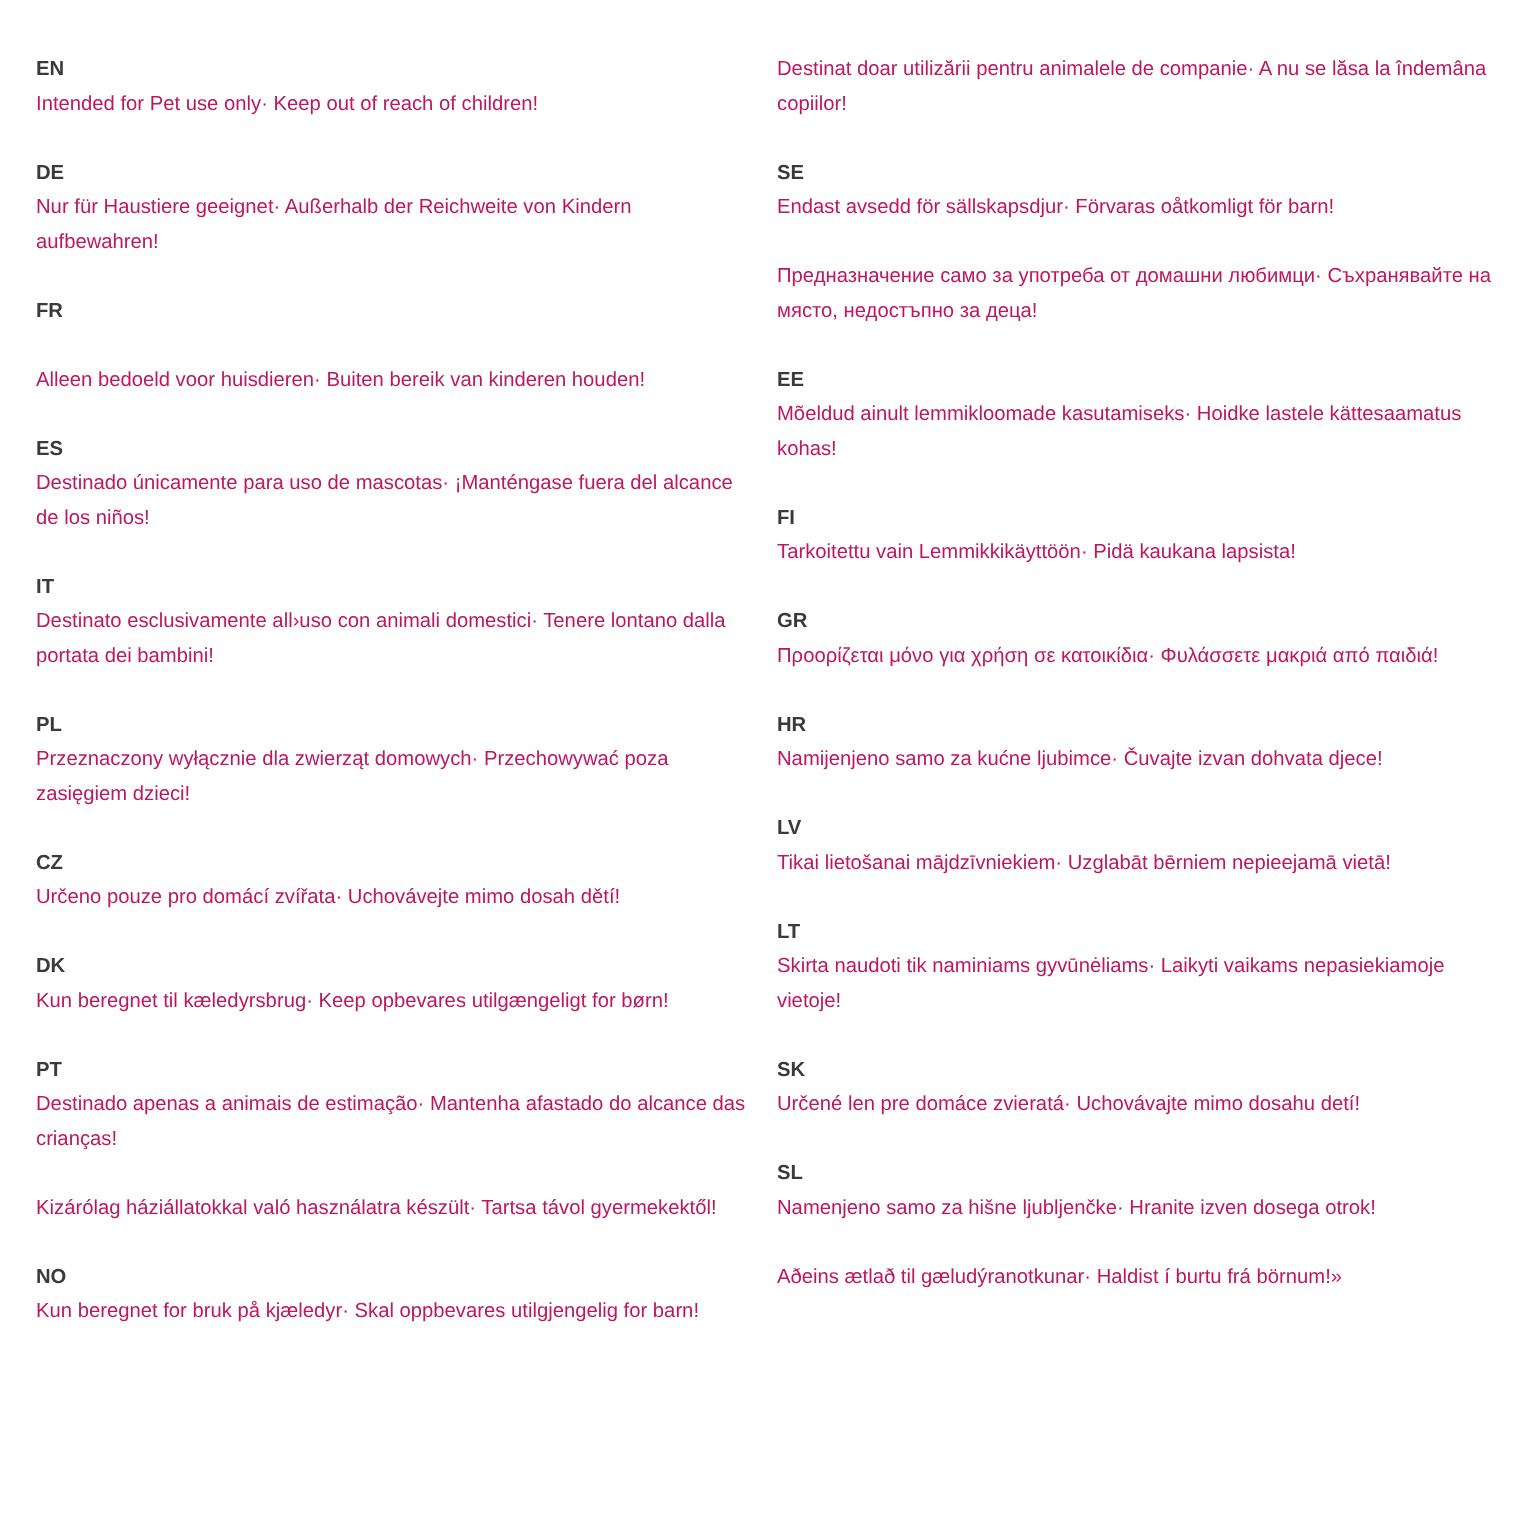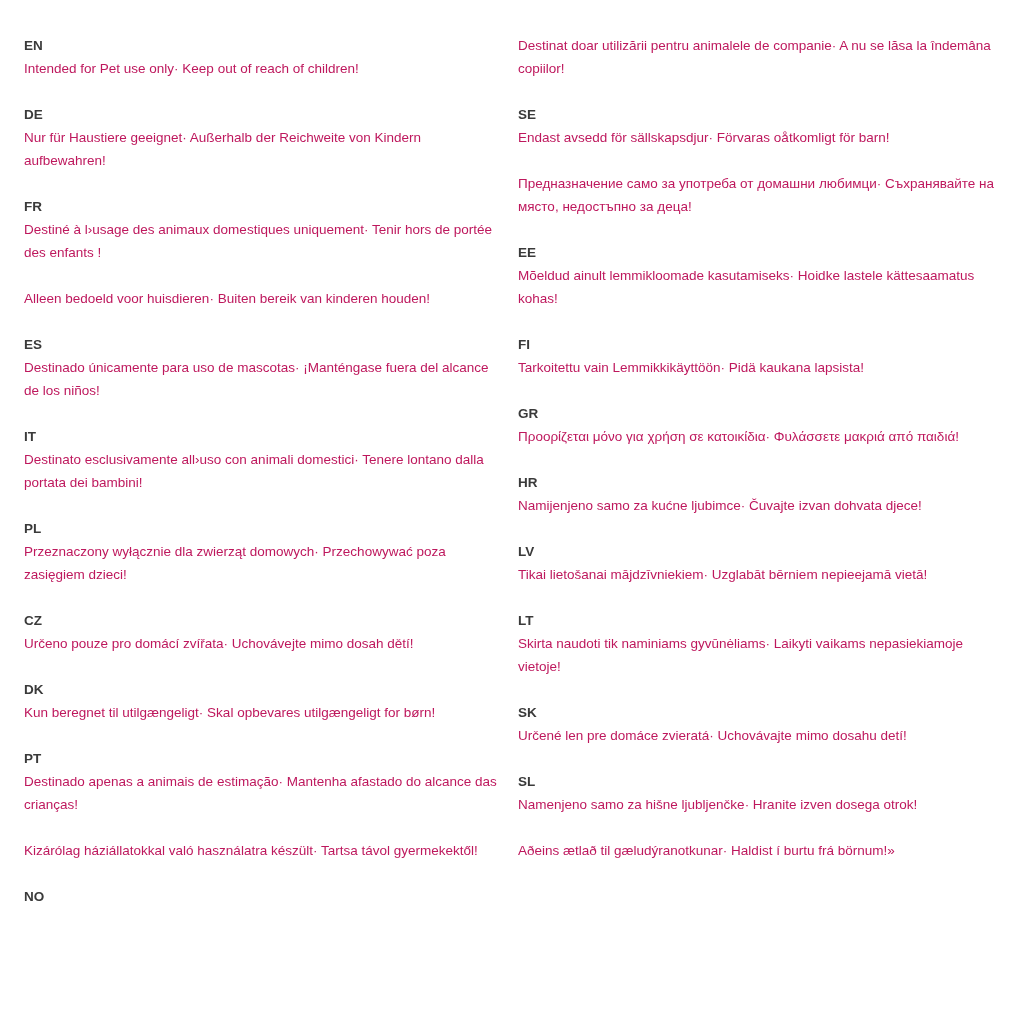--- a/index.html
+++ b/index.html
@@ -54,21 +54,20 @@
     <div class="text">Intended for Pet use only· Keep out of reach of children!</div>
   </div>
 
   <div class="entry">
     <div class="code">DE</div>
     <div class="text">Nur für Haustiere geeignet· Außerhalb der Reichweite von Kindern aufbewahren!</div>
   </div>
 
   <div class="entry">
     <div class="code">FR</div>
-    <div class="text">Destiné à l›usage des animaux domestiques uniquement· Tenir hors de portée des enfants !</div>
   </div>
 
   <div class="entry">
     <div class="text">Alleen bedoeld voor huisdieren· Buiten bereik van kinderen houden!</div>
   </div>
 
   <div class="entry">
     <div class="code">ES</div>
     <div class="text">Destinado únicamente para uso de mascotas· ¡Manténgase fuera del alcance de los niños!</div>
   </div>
@@ -83,34 +82,35 @@
     <div class="text">Przeznaczony wyłącznie dla zwierząt domowych· Przechowywać poza zasięgiem dzieci!</div>
   </div>
 
   <div class="entry">
     <div class="code">CZ</div>
     <div class="text">Určeno pouze pro domácí zvířata· Uchovávejte mimo dosah dětí!</div>
   </div>
 
   <div class="entry">
     <div class="code">DK</div>
-    <div class="text">Kun beregnet til utilgængeligt· Skal opbevares utilgængeligt for børn!</div>
+    <div class="text">Kun beregnet til kæledyrsbrug· Keep opbevares utilgængeligt for børn!</div>
   </div>
 
   <div class="entry">
     <div class="code">PT</div>
     <div class="text">Destinado apenas a animais de estimação· Mantenha afastado do alcance das crianças!</div>
   </div>
 
   <div class="entry">
     <div class="text">Kizárólag háziállatokkal való használatra készült· Tartsa távol gyermekektől!</div>
   </div>
 
   <div class="entry">
     <div class="code">NO</div>
+    <div class="text">Kun beregnet for bruk på kjæledyr· Skal oppbevares utilgjengelig for barn!</div>
   </div>
 </div>
   <div class="col col-right" id="col-1">
   <div class="entry">
     <div class="text">Destinat doar utilizării pentru animalele de companie· A nu se lăsa la îndemâna copiilor!</div>
   </div>
 
   <div class="entry">
     <div class="code">SE</div>
     <div class="text">Endast avsedd för sällskapsdjur· Förvaras oåtkomligt för barn!</div>

